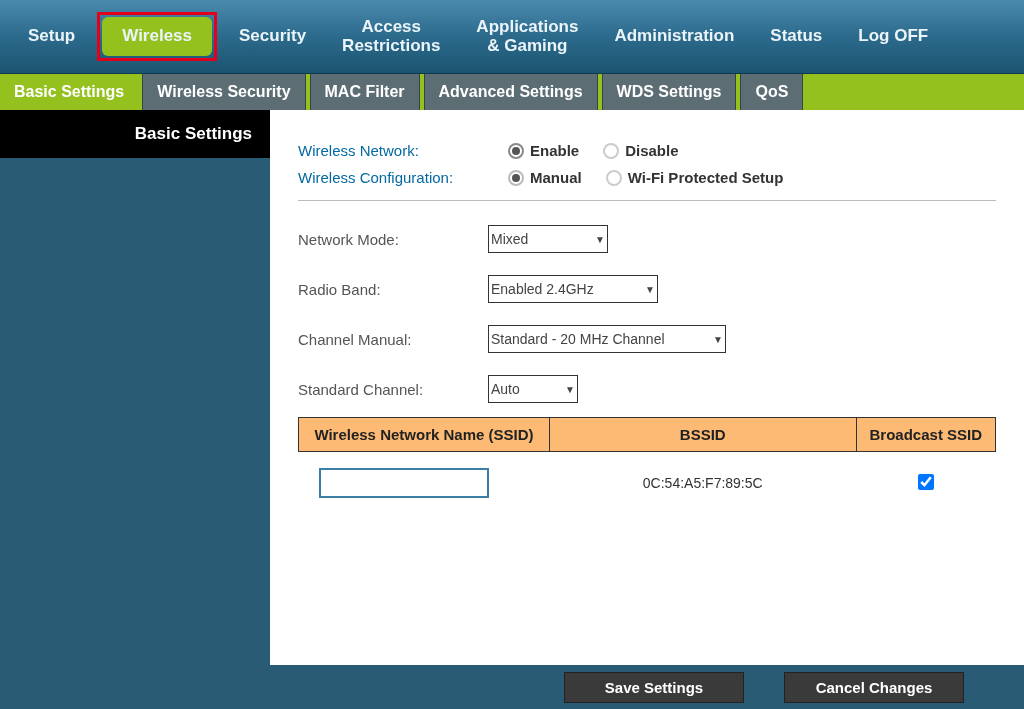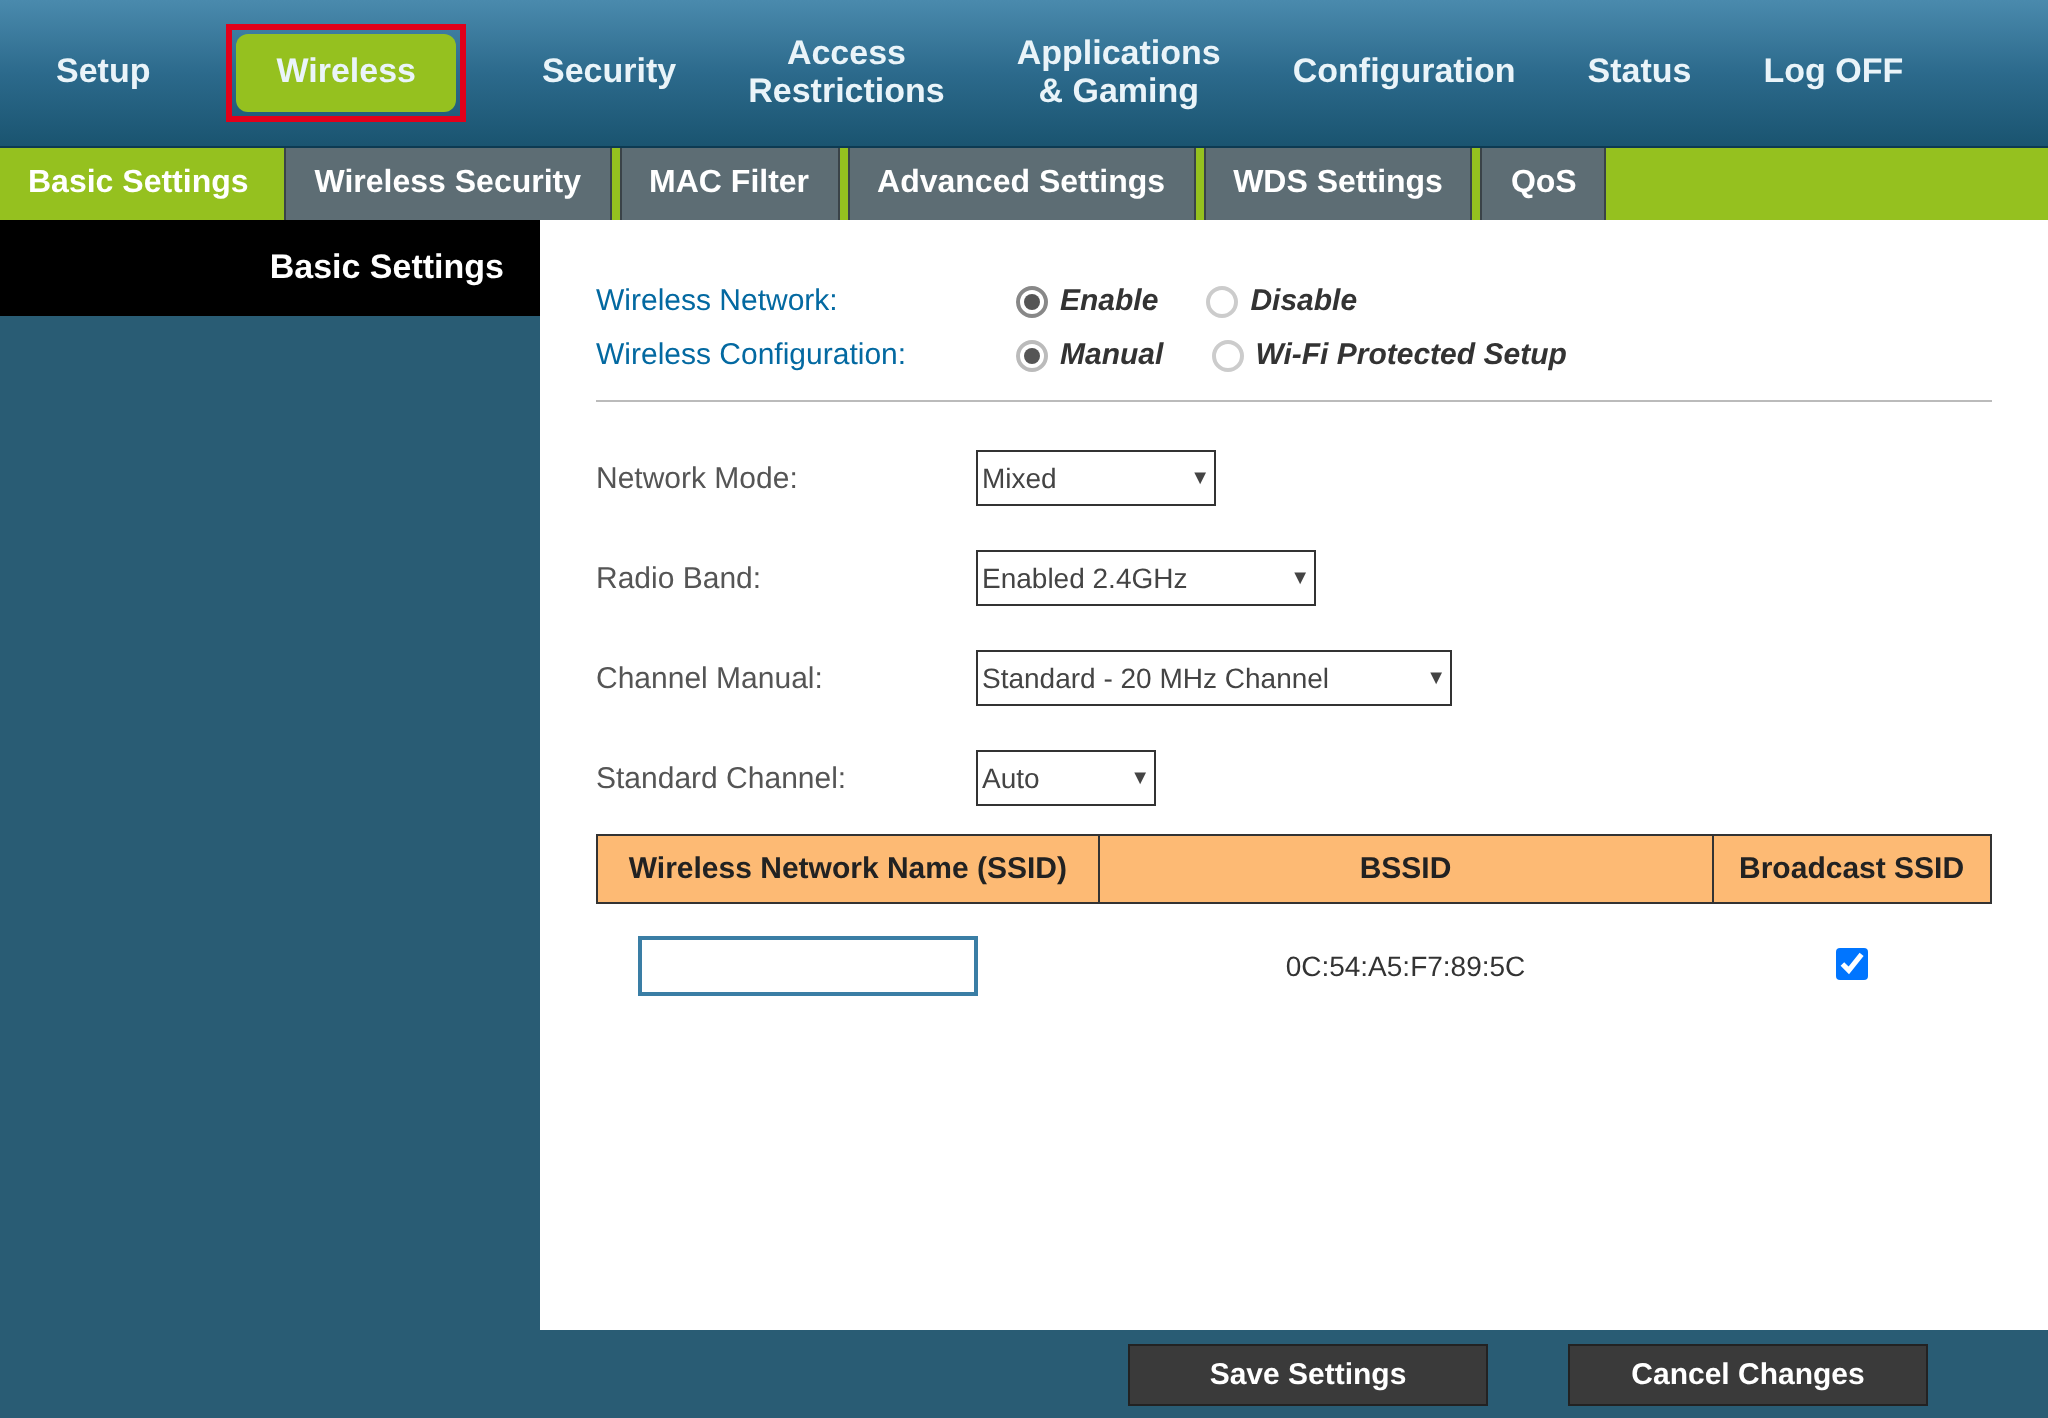--- a/index.html
+++ b/index.html
@@ -25,21 +25,21 @@
   }
   .topnav-item.two-line { padding: 6px 18px; }
   .topnav-item.active {
     background: #95c11f;
     border-radius: 6px;
     padding: 10px 20px;
   }
   .red-highlight {
     border: 3px solid #e2001a;
     padding: 2px;
-    margin: 0 20px;
+    margin: 0 4px;
   }
 
   .subnav {
     background: #95c11f;
     height: 36px;
     display: flex;
     align-items: stretch;
     padding: 0;
   }
   .subnav-item {
@@ -74,21 +74,21 @@
   .content {
     flex: 1;
     background: #fff;
     padding: 32px 28px 20px 28px;
     color: #444;
     font-size: 15px;
   }
 
   .row { display: flex; align-items: center; margin-bottom: 10px; }
   .row .label { width: 210px; color: #0369a1; }
-  .radio-group { display: flex; align-items: flex-end; gap: 24px; font-style: italic; }
+  .radio-group { display: flex; align-items: flex-end; gap: 24px; }
   .radio-item { display: flex; align-items: center; gap: 6px; }
   .radio {
     width: 16px; height: 16px; border: 2px solid #888; border-radius: 50%;
     display: inline-flex; align-items: center; justify-content: center;
     cursor: pointer; background: #fff;
   }
   .radio.checked::after {
     content: ""; width: 8px; height: 8px; background: #555; border-radius: 50%;
   }
   .radio.light { border-color: #ccc; }
@@ -166,21 +166,21 @@
 <div class="container">
 
   <div class="topnav">
     <div class="topnav-item">Setup</div>
     <div class="red-highlight">
       <div class="topnav-item active">Wireless</div>
     </div>
     <div class="topnav-item">Security</div>
     <div class="topnav-item two-line">Access<br>Restrictions</div>
     <div class="topnav-item two-line">Applications<br>&amp; Gaming</div>
-    <div class="topnav-item">Configuration</div>
+    <div class="topnav-item">Administration</div>
     <div class="topnav-item">Status</div>
     <div class="topnav-item">Log OFF</div>
   </div>
 
   <div class="subnav">
     <div class="subnav-item active">Basic Settings</div>
     <div class="subnav-item">Wireless Security</div>
     <div class="subnav-item">MAC Filter</div>
     <div class="subnav-item">Advanced Settings</div>
     <div class="subnav-item">WDS Settings</div>

